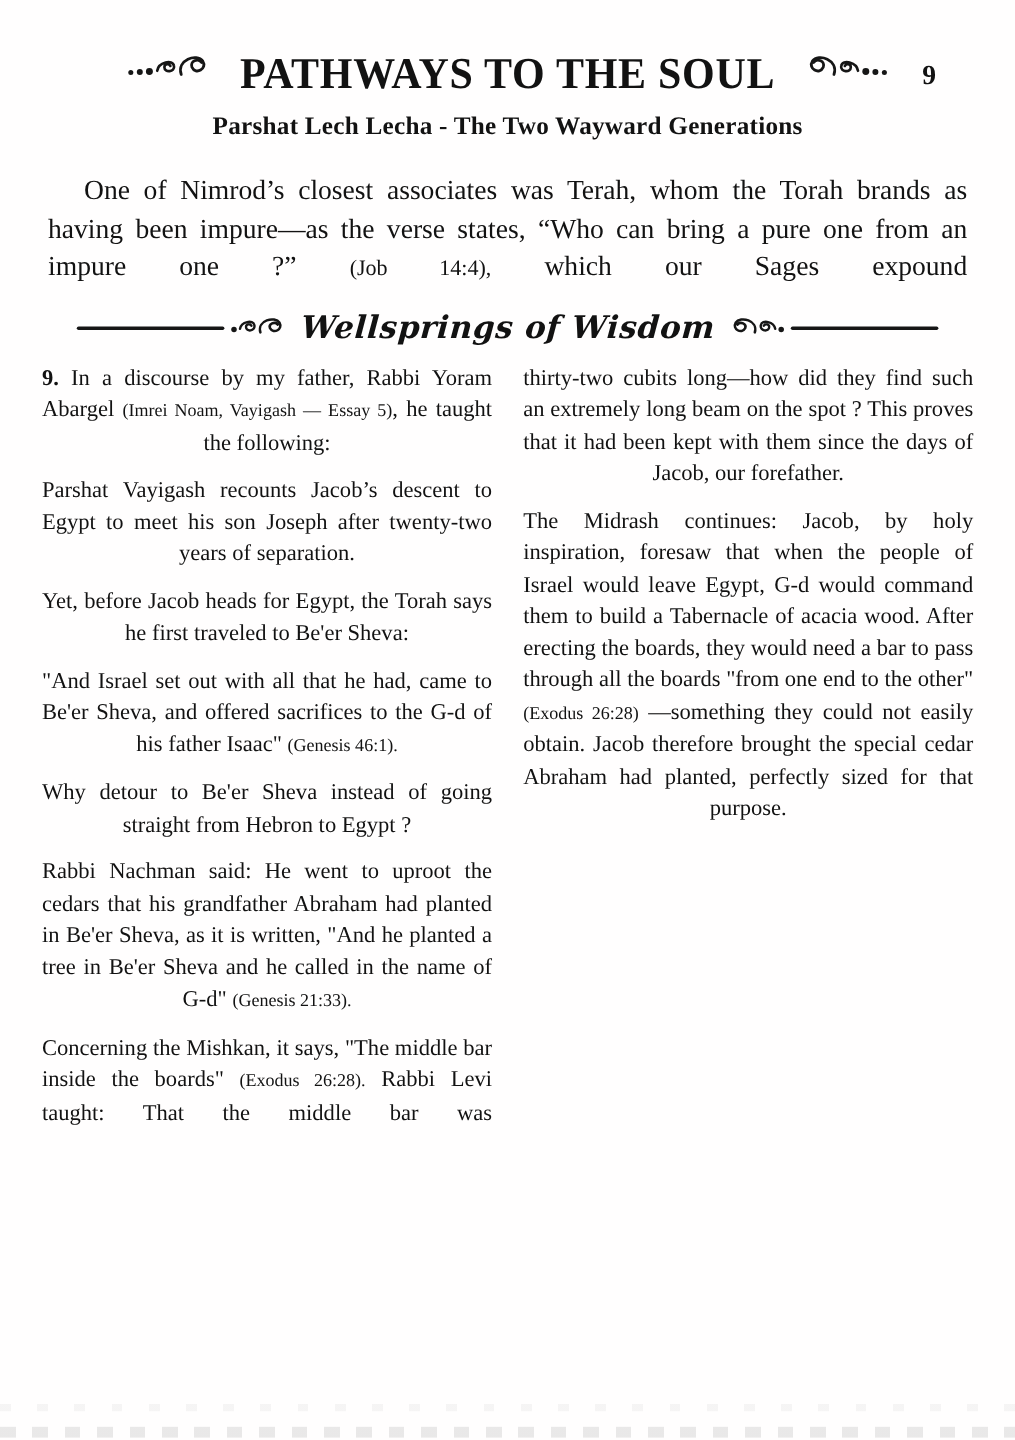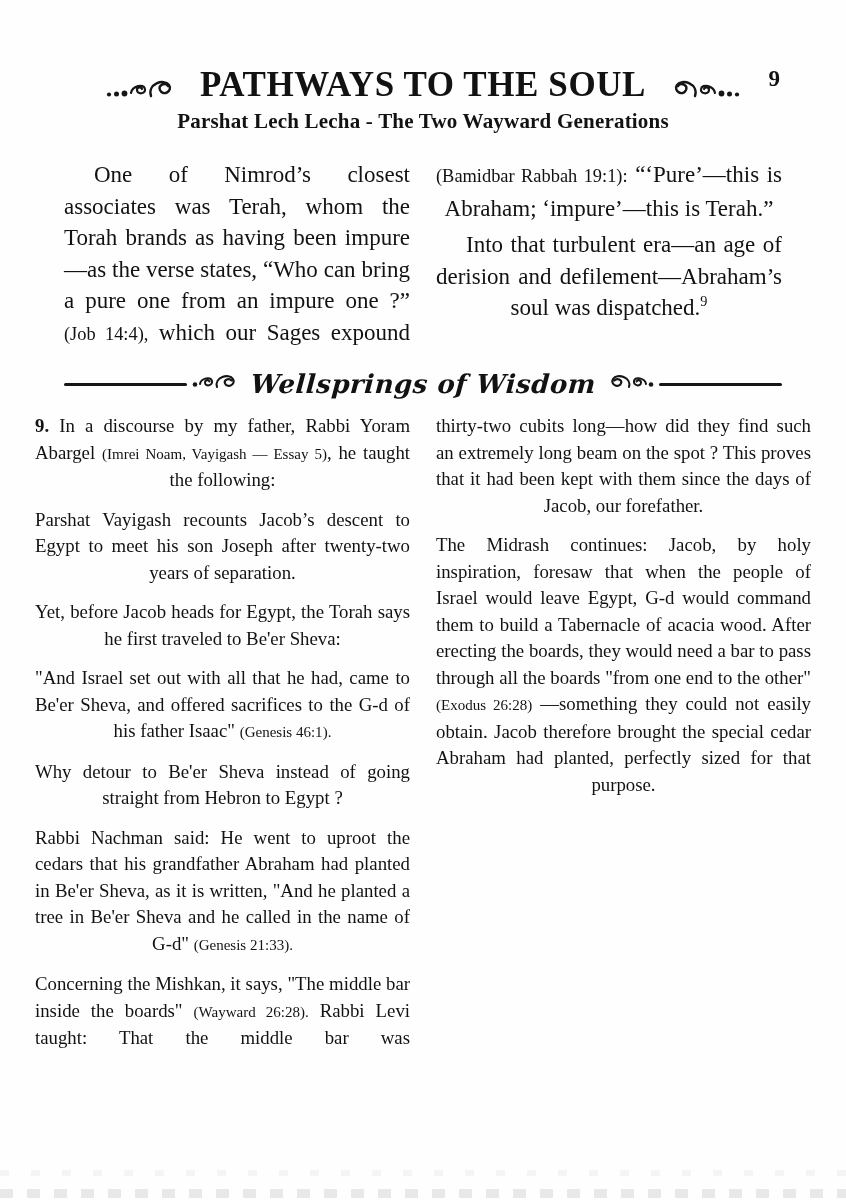--- a/index.html
+++ b/index.html
@@ -8,42 +8,42 @@
     font-family:"Liberation Serif", serif;
     color:#121212;
     overflow:hidden;
   }
   .page { position:relative; width:846px; height:1200px; background:#fffefe; }
 
   
   .header { padding-top:42px; }
   .title-row {
     position:relative;
-    display:flex; align-items:flex-end; justify-content:center;
-    gap:12px; height:46px;margin-top:16px;
+    display:flex; align-items:flex-start; justify-content:center;
+    gap:12px; height:46px;
   }
   .book-title {
     font-size:35px; font-weight:bold; letter-spacing:0.6px;
     white-space:nowrap; transform:scaleY(1.05);
   }
   .flourish svg { display:block; }
   .flourish.mirror svg { transform:scaleX(-1); }
   .page-number {
     position:absolute; right:66px; top:8px;
     font-size:23px; font-weight:bold;
   }
   .subtitle {
     margin-top:5px; text-align:center;
     font-size:21px; font-weight:bold; letter-spacing:0.2px;
   }
 
   
   .main-cols {
     display:flex; gap:26px;
-    padding:0 64px; margin-top:25px;
+    padding:0 40px; margin-top:25px;flex-direction:column;
   }
   .main-col {
     flex:1; min-width:0;
     font-size:23px; line-height:31.5px;
     text-align:justify;
   }
   .para { margin:0; }
   .main-col .para + .para { margin-top:5px; }
   .para.indent { text-indent:30px; }
   .last-center  { text-align-last:center; }
@@ -124,24 +124,20 @@
       </span>
       <span class="page-number">9</span>
     </div>
     <div class="subtitle">Parshat Lech Lecha - The Two Wayward Generations</div>
   </div>
 
   <div class="main-cols">
     <div class="main-col">
         <p class="para indent last-justify"><span class="seg-normal">One of Nimrod’s closest associates was Terah, whom the Torah brands as having been impure—as the verse states, “Who can bring a pure one from an impure one ?” </span><span class="seg-small">(Job 14:4),</span><span class="seg-normal"> which our Sages expound</span></p>
       </div>
-    <div class="main-col">
-        <p class="para last-center"><span class="seg-small">(Bamidbar Rabbah 19:1):</span><span class="seg-normal"> “‘Pure’—this is Abraham; ‘impure’—this is Terah.”</span></p>
-        <p class="para indent last-center"><span class="seg-normal">Into that turbulent era—an age of derision and defilement—Abraham’s soul was dispatched.</span><span class="seg-sup">9</span></p>
-      </div>
   </div>
 
   <div class="divider">
     <div class="rule"></div>
     <span class="flourish">
       <svg width="52" height="22" viewBox="0 0 52 22" fill="#161616" stroke="#161616">
         <circle cx="4" cy="11.5" r="2.3" stroke="none"></circle>
         <path d="M9 11 C10 5 20 3 21 8 C22 13 14 14 14 9.5 C14 7 17.5 6.5 18.5 8.5" fill="none" stroke-width="2" stroke-linecap="round"></path>
         <path d="M26 14 C23 4 38 0 42 6 C45 11 37 16 34 10.5 C32.5 7 38 4.5 40.5 7.5" fill="none" stroke-width="2.1" stroke-linecap="round"></path>
       </svg>
@@ -158,21 +154,21 @@
   </div>
 
   <div class="footnotes">
     <div class="fn-col">
         <p class="para last-center"><span class="seg-bold">9.</span><span class="seg-normal"> In a discourse by my father, Rabbi Yoram Abargel </span><span class="seg-small">(Imrei Noam, Vayigash — Essay 5)</span><span class="seg-normal">, he taught the following:</span></p>
         <p class="para last-center"><span class="seg-normal">Parshat Vayigash recounts Jacob’s descent to Egypt to meet his son Joseph after twenty-two years of separation.</span></p>
         <p class="para last-center"><span class="seg-normal">Yet, before Jacob heads for Egypt, the Torah says he first traveled to Be'er Sheva:</span></p>
         <p class="para last-center"><span class="seg-normal">"And Israel set out with all that he had, came to Be'er Sheva, and offered sacrifices to the G-d of his father Isaac" </span><span class="seg-small">(Genesis 46:1).</span></p>
         <p class="para last-center"><span class="seg-normal">Why detour to Be'er Sheva instead of going straight from Hebron to Egypt ?</span></p>
         <p class="para last-center"><span class="seg-normal">Rabbi Nachman said: He went to uproot the cedars that his grandfather Abraham had planted in Be'er Sheva, as it is written, "And he planted a tree in Be'er Sheva and he called in the name of G-d" </span><span class="seg-small">(Genesis 21:33).</span></p>
-        <p class="para last-justify"><span class="seg-normal">Concerning the Mishkan, it says, "The middle bar inside the boards" </span><span class="seg-small">(Wayward 26:28).</span><span class="seg-normal"> Rabbi Levi taught: That the middle bar was</span></p>
+        <p class="para last-justify"><span class="seg-normal">Concerning the Mishkan, it says, "The middle bar inside the boards" </span><span class="seg-small">(Exodus 26:28).</span><span class="seg-normal"> Rabbi Levi taught: That the middle bar was</span></p>
       </div>
     <div class="fn-col">
         <p class="para last-center"><span class="seg-normal">thirty-two cubits long—how did they find such an extremely long beam on the spot ? This proves that it had been kept with them since the days of Jacob, our forefather.</span></p>
         <p class="para last-center"><span class="seg-normal">The Midrash continues: Jacob, by holy inspiration, foresaw that when the people of Israel would leave Egypt, G-d would command them to build a Tabernacle of acacia wood. After erecting the boards, they would need a bar to pass through all the boards "from one end to the other" </span><span class="seg-small">(Exodus 26:28)</span><span class="seg-normal"> —something they could not easily obtain. Jacob therefore brought the special cedar Abraham had planted, perfectly sized for that purpose.</span></p>
       </div>
   </div>
 
   <div class="scan-noise-2"></div>
   <div class="scan-noise"></div>
 </div>

